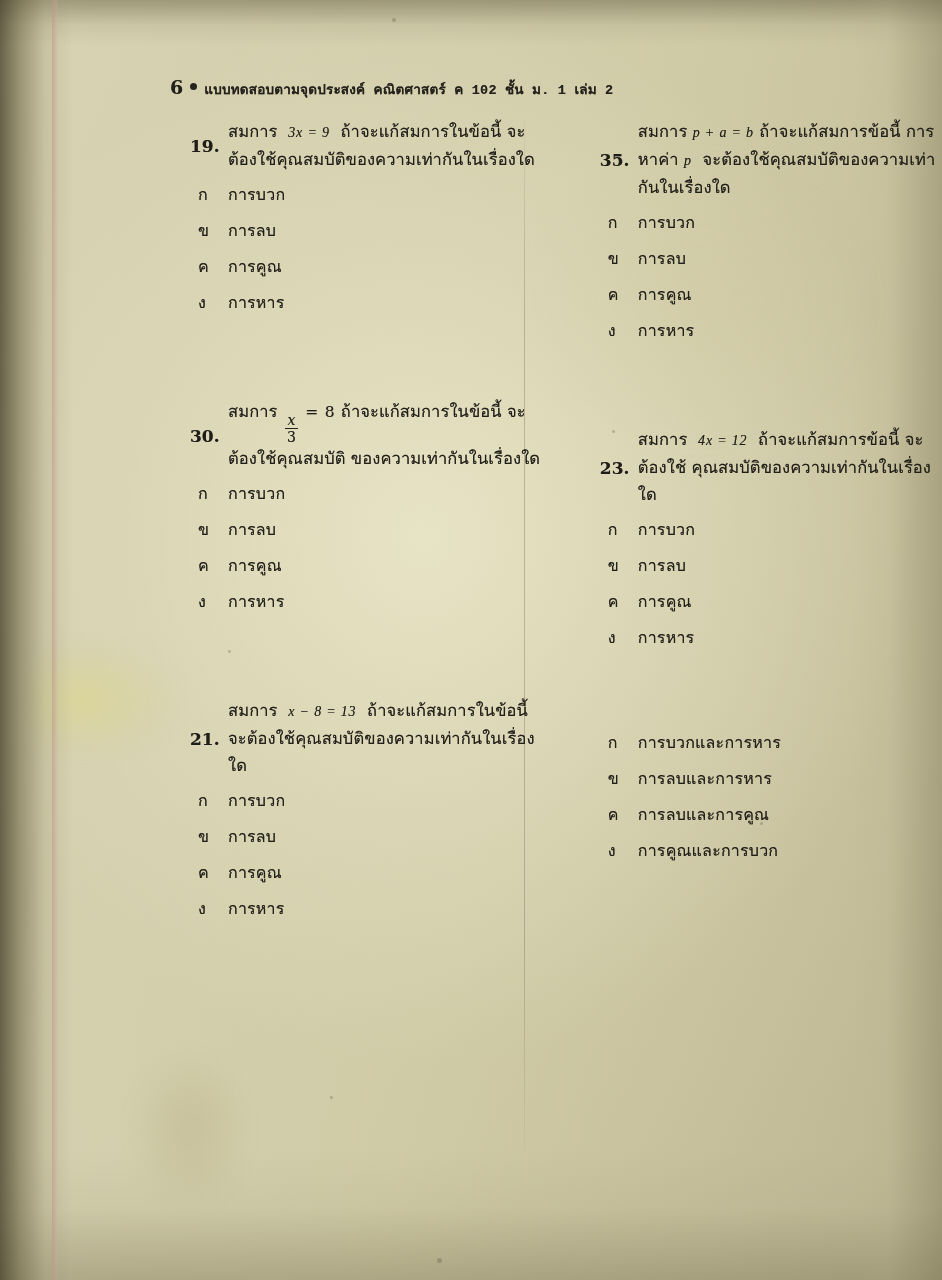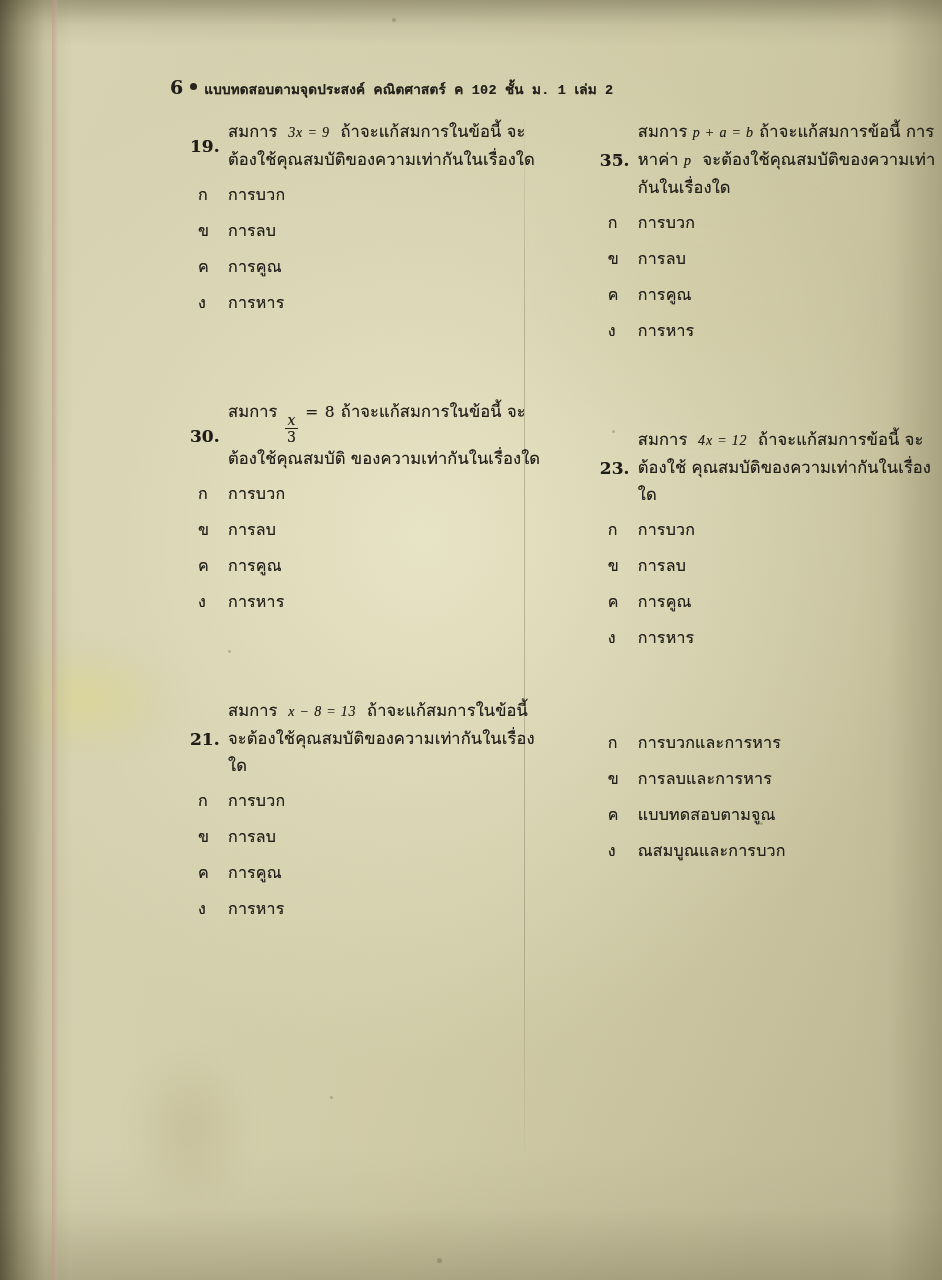--- a/index.html
+++ b/index.html
@@ -385,25 +385,25 @@
             <div class="choice">
                 <span class="ckey">ก</span>
                 <span class="clabel">การบวกและการหาร</span>
               </div>
             <div class="choice">
                 <span class="ckey">ข</span>
                 <span class="clabel">การลบและการหาร</span>
               </div>
             <div class="choice">
                 <span class="ckey">ค</span>
-                <span class="clabel">แบบทดสอบตามจูณ</span>
-              </div>
-            <div class="choice">
-                <span class="ckey">ง</span>
-                <span class="clabel">ณสมบูณและการบวก</span>
+                <span class="clabel">การลบและการคูณ</span>
+              </div>
+            <div class="choice">
+                <span class="ckey">ง</span>
+                <span class="clabel">การคูณและการบวก</span>
               </div>
           </div>
         </div>
 
       </div>
 
     </div>
   </div>
 </div>
 

